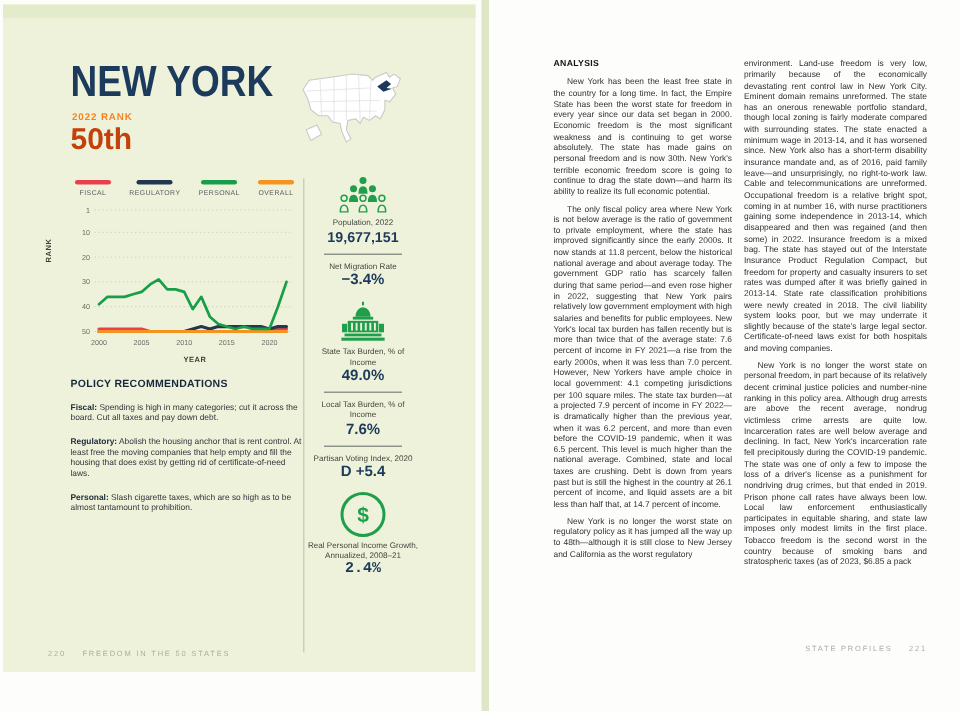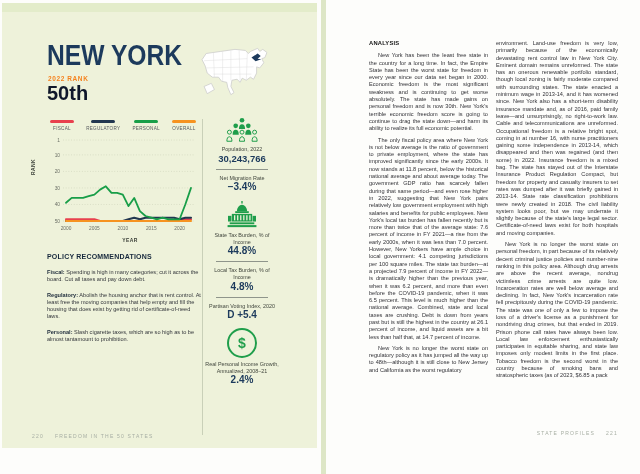--- a/index.html
+++ b/index.html
@@ -4,21 +4,21 @@
 <style>
   html,body{margin:0;padding:0;}
   body{width:640px;height:474px;background:#fdfdfb;font-family:"Liberation Sans",sans-serif;position:relative;overflow:hidden;}
   .spread{position:absolute;inset:0;}
 
   
   .left-page{position:absolute;left:2px;top:3px;width:315px;height:445px;background:#eef2da;}
   .top-band{position:absolute;left:0;top:0;width:100%;height:9px;background:#e3ecca;}
   .state-title{position:absolute;left:45px;top:36px;margin:0;font-size:29px;font-weight:700;color:#1c3a5c;letter-spacing:0px;transform:scaleX(.85);transform-origin:left top;white-space:nowrap;}
   .rank-label{position:absolute;left:46px;top:72px;font-size:6.5px;font-weight:700;color:#f5831f;letter-spacing:.6px;}
-  .rank-value{position:absolute;left:45px;top:79px;font-size:20px;font-weight:700;color:#0f172a;}
+  .rank-value{position:absolute;left:45px;top:79px;font-size:20px;font-weight:700;color:#c2410c;}
   .us-map{position:absolute;left:198px;top:42px;}
 
   
   .legend{position:absolute;left:48px;top:117px;width:146px;display:flex;justify-content:space-between;}
   .legend-item{display:flex;flex-direction:column;align-items:center;}
   .legend-swatch{width:24px;height:3px;border-radius:2px;margin-bottom:2.5px;}
   .legend-label{font-size:4.6px;color:#55595c;letter-spacing:.3px;}
   .plot-wrap{position:absolute;left:40px;top:132px;width:158px;height:104px;}
   .rank-axis-label{position:absolute;left:28px;top:172px;font-size:5px;font-weight:700;color:#3a3f37;transform:rotate(-90deg);transform-origin:left top;letter-spacing:.4px;}
   .year-axis-label{position:absolute;left:88px;top:234px;width:80px;text-align:center;font-size:5px;font-weight:700;color:#3a3f37;letter-spacing:.4px;}
@@ -151,21 +151,21 @@
         <g fill="none" stroke="#1f9e4b" stroke-width="1.1">
           <circle cx="6" cy="16.4" r="2.2"></circle>
             <path d="M3.2,26.5 q0-5 2.8-5 q2.8,0 2.8,5 Z"></path>
           <circle cx="20" cy="16.4" r="2.2"></circle>
             <path d="M17.2,26.5 q0-5 2.8-5 q2.8,0 2.8,5 Z"></path>
           <circle cx="34" cy="16.4" r="2.2"></circle>
             <path d="M31.2,26.5 q0-5 2.8-5 q2.8,0 2.8,5 Z"></path>
         </g>
       </svg>
       <div class="stat-label">Population, 2022</div>
-      <div class="stat-value" style="font-size:9.5px;">30,243,766</div>
+      <div class="stat-value" style="font-size:9.5px;">19,677,151</div>
 
       <hr class="stat-divider">
       <div class="stat-label">Net Migration Rate</div>
       <div class="stat-value" style="font-size:10px;">−3.4%</div>
 
       <svg class="stat-icon" style="margin-top:9px;" width="34" height="28" viewBox="0 0 40 33">
         <g fill="#1f9e4b">
           <rect x="19.2" y="0" width="1.6" height="3"></rect>
           <path d="M14,12 A6,7.5 0 0 1 26,12 Z"></path>
           <rect x="12" y="12" width="16" height="2.2"></rect>
@@ -178,33 +178,33 @@
         <g fill="#eef2da">
           <rect x="10.6" y="16.8" width="1.5" height="6"></rect>
             <rect x="14.2" y="16.8" width="1.5" height="6"></rect>
           <rect x="17.8" y="16.8" width="1.5" height="6"></rect>
             <rect x="21.4" y="16.8" width="1.5" height="6"></rect>
           <rect x="25" y="16.8" width="1.5" height="6"></rect>
             <rect x="28.6" y="16.8" width="1.5" height="6"></rect>
         </g>
       </svg>
       <div class="stat-label">State Tax Burden, % of Income</div>
-      <div class="stat-value" style="font-size:10px;">44.8%</div>
+      <div class="stat-value" style="font-size:10px;">49.0%</div>
 
       <hr class="stat-divider">
       <div class="stat-label">Local Tax Burden, % of Income</div>
-      <div class="stat-value" style="font-size:10px;">4.8%</div>
+      <div class="stat-value" style="font-size:10px;">7.6%</div>
 
       <hr class="stat-divider">
       <div class="stat-label">Partisan Voting Index, 2020</div>
       <div class="stat-value" style="font-size:10px;">D +5.4</div>
 
       <div class="dollar-circle">$</div>
       <div class="stat-label">Real Personal Income Growth, Annualized, 2008–21</div>
-      <div class="stat-value" style="font-size:10px;">2.4%</div>
+      <div class="stat-value" style="font-size:10px;font-family:Liberation Mono, monospace;">2.4%</div>
     </div>
 
     <div class="footer-left">
       <span class="pgnum">220</span><span>FREEDOM IN THE 50 STATES</span>
     </div>
   </div>
 
   <div class="gutter-strip"></div>
 
   <div class="col col1">

